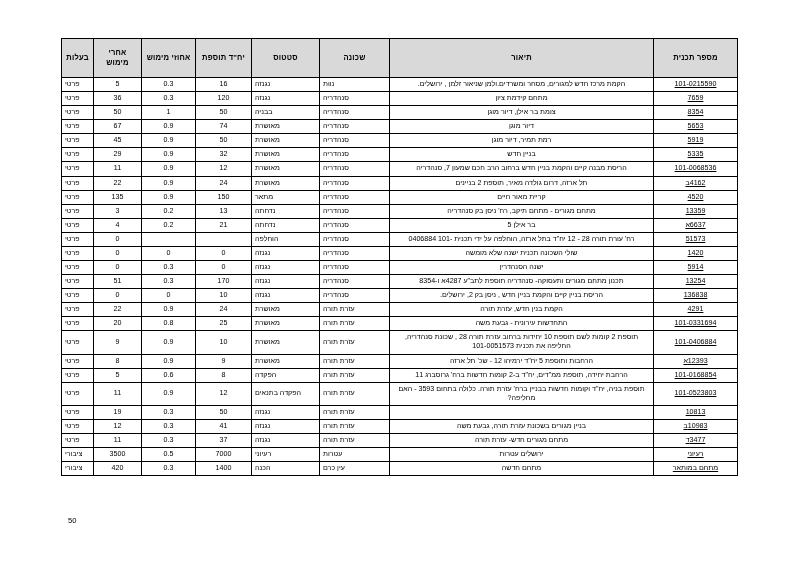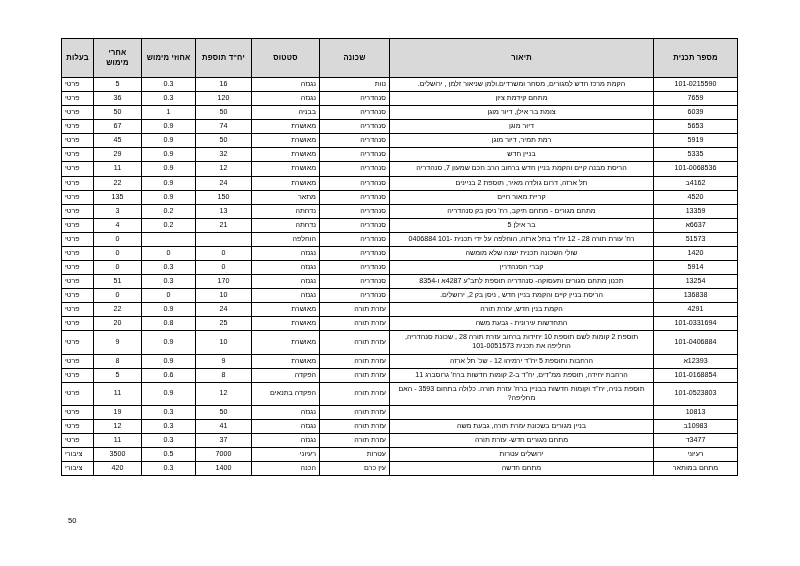--- a/index.html
+++ b/index.html
@@ -61,28 +61,29 @@
   col.c-units  { width: 56px; }
   col.c-pct    { width: 54px; }
   col.c-after  { width: 48px; }
   col.c-owner  { width: 32px; }
 
   td.plan-no {
     text-align: center;
     direction: ltr;
     unicode-bidi: plaintext;
     font-size: 7.2px;
+    text-decoration: underline;
   }
   td.desc {
     text-align: center;
     padding-right: 5px;
     padding-left: 5px;
   }
   td.nbhd, td.status {
-    text-align: right;
+    text-align: left;
   }
   td.num {
     text-align: center;
     direction: ltr;
     font-size: 7.3px;
   }
   td.owner {
     text-align: left;
     font-size: 7.1px;
   }
@@ -140,21 +141,21 @@
             <td class="plan-no">7659</td>
             <td class="desc">מתחם קידמת ציון</td>
             <td class="nbhd">סנהדריה</td>
             <td class="status">נגנזה</td>
             <td class="num">120</td>
             <td class="num">0.3</td>
             <td class="num">36</td>
             <td class="owner">פרטי</td>
           </tr>
           <tr>
-            <td class="plan-no">6039</td>
+            <td class="plan-no">8354</td>
             <td class="desc">צומת בר אילן, דיור מוגן</td>
             <td class="nbhd">סנהדריה</td>
             <td class="status">בבניה</td>
             <td class="num">50</td>
             <td class="num">1</td>
             <td class="num">50</td>
             <td class="owner">פרטי</td>
           </tr>
           <tr>
             <td class="plan-no">5653</td>
@@ -251,21 +252,21 @@
             <td class="desc">שולי השכונה תכנית ישנה שלא מומשה</td>
             <td class="nbhd">סנהדריה</td>
             <td class="status">נגנזה</td>
             <td class="num">0</td>
             <td class="num">0</td>
             <td class="num">0</td>
             <td class="owner">פרטי</td>
           </tr>
           <tr>
             <td class="plan-no">5914</td>
-            <td class="desc">קברי הסנהדרין</td>
+            <td class="desc">ישנה הסנהדרין</td>
             <td class="nbhd">סנהדריה</td>
             <td class="status">נגנזה</td>
             <td class="num">0</td>
             <td class="num">0.3</td>
             <td class="num">0</td>
             <td class="owner">פרטי</td>
           </tr>
           <tr>
             <td class="plan-no">13254</td>
             <td class="desc">תכנון מתחם מגורים ותעסוקה- סנהדריה תוספת לתב"ע 4287א ו-8354</td>

